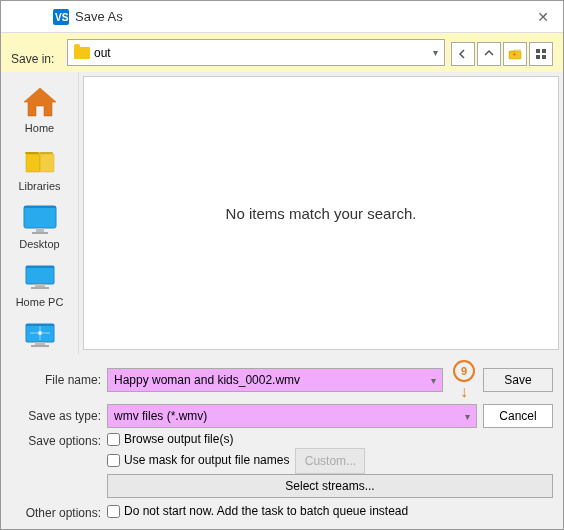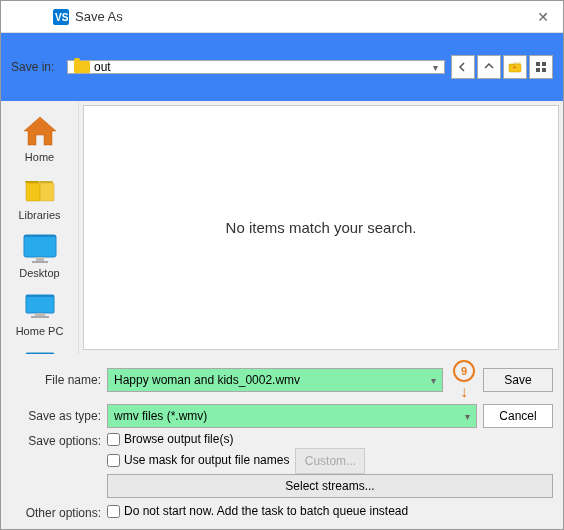--- a/index.html
+++ b/index.html
@@ -48,33 +48,33 @@
       align-items: center;
       justify-content: center;
       font-size: 14px;
       color: #666;
       cursor: pointer;
       border-radius: 2px;
     }
 
     .toolbar-row {
       display: flex;
-      align-items: center;
-      padding: 22px 10px;
+      align-items: flex-end;
+      padding: 6px 10px;
       gap: 6px;
-      background: #3b82f6;
+      background: #fef9c3;
     }
     .toolbar-label {
       font-size: 12px;
       color: #333;
       min-width: 50px;
     }
     .save-in-combo {
       flex: 1;
-      height: 14px;
+      height: 27px;
       border: 1px solid #aaa;
       background: white;
       padding: 0 6px;
       font-size: 12px;
       display: flex;
       align-items: center;
       justify-content: space-between;
       cursor: pointer;
     }
     .save-in-combo-text {
@@ -176,21 +176,21 @@
     .form-label {
       min-width: 90px;
       text-align: right;
       font-size: 12px;
       color: #333;
     }
     .form-combo {
       flex: 1;
       height: 24px;
       border: 1px solid #aaa;
-      background: #86efac;
+      background: #f0abfc;
       padding: 0 6px;
       font-size: 12px;
       display: flex;
       align-items: center;
       justify-content: space-between;
       cursor: pointer;
     }
     .form-btn {
       height: 24px;
       min-width: 70px;

